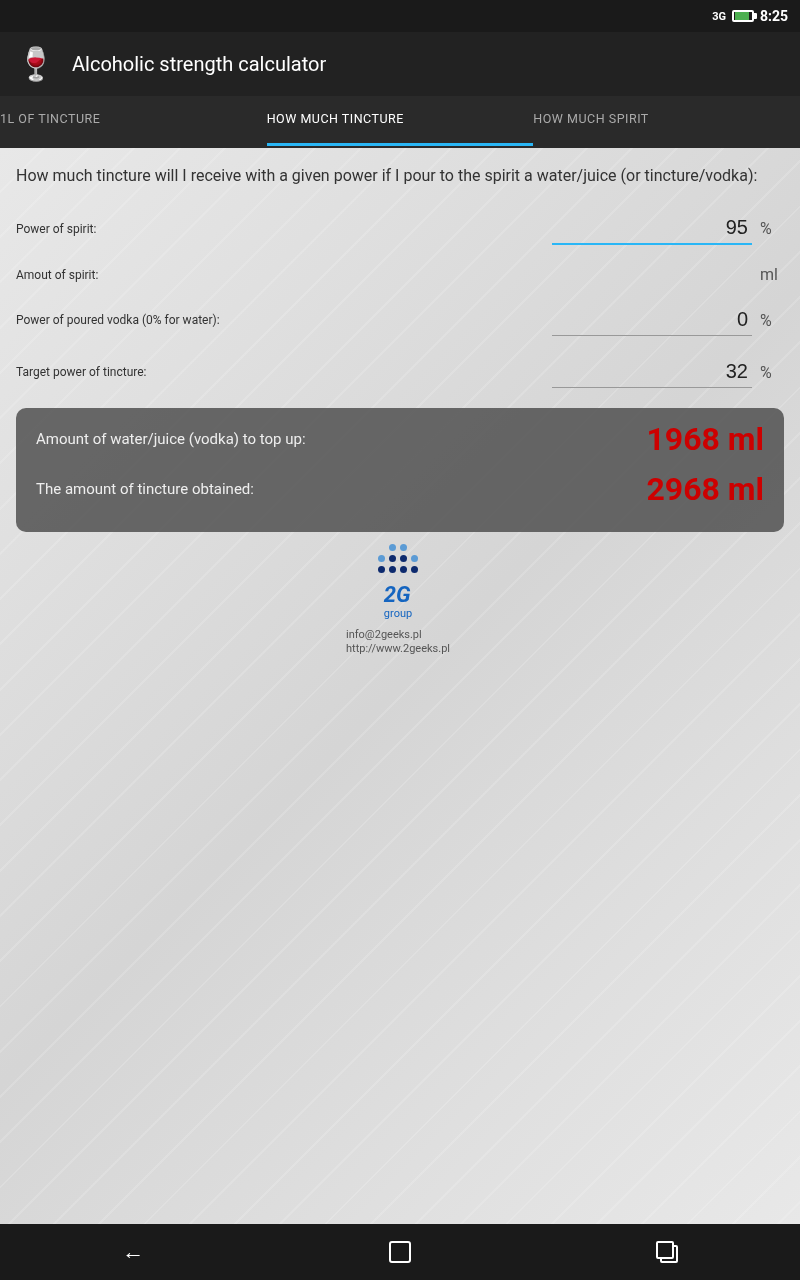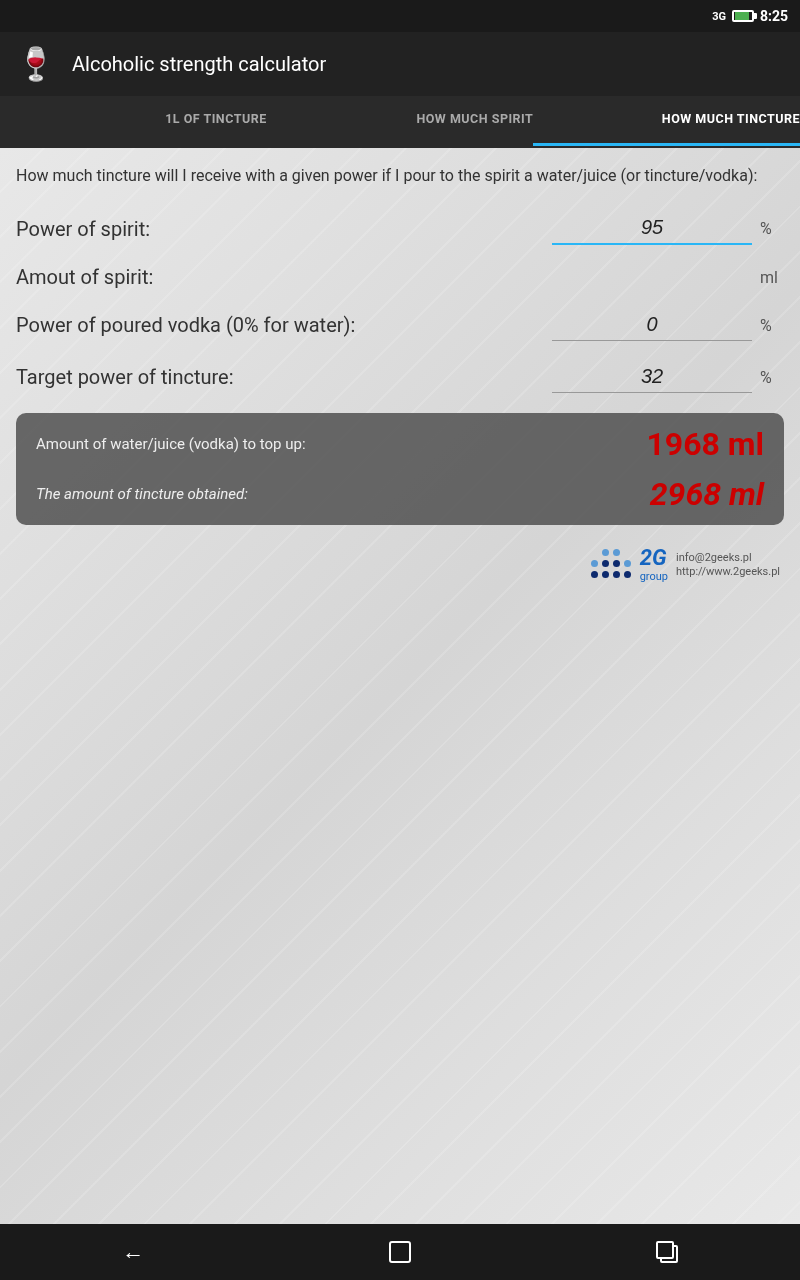--- a/index.html
+++ b/index.html
@@ -88,24 +88,24 @@
       background: #2a2a2a;
       height: 52px;
       display: flex;
       align-items: stretch;
       border-bottom: 2px solid #2a2a2a;
     }
     .tab {
       flex: 1;
       display: flex;
       align-items: center;
-      justify-content: flex-end;
+      justify-content: flex-start;
       color: #aaaaaa;
       font-size: 12.5px;
-      font-weight: 700;
+      font-weight: 400;
       letter-spacing: 0.5px;
       text-transform: uppercase;
       cursor: pointer;
       border-bottom: 3px solid transparent;
       padding-bottom: 2px;
     }
     .tab.active {
       color: white;
       border-bottom: 3px solid #29b6f6;
     }
@@ -145,39 +145,38 @@
     
     .input-row {
       display: flex;
       align-items: center;
       margin-bottom: 20px;
       position: relative;
       z-index: 1;
     }
     .input-label {
       flex: 1;
-      font-size: 20px;
+      font-size: 12px;
       color: #333;
     }
     .input-with-unit {
       display: flex;
       align-items: center;
       gap: 8px;
     }
     .input-field {
       width: 200px;
       background: transparent;
       border: none;
       border-bottom: 2px solid #29b6f6;
       font-size: 20px;
       color: #222;
       padding: 4px 4px;
-      text-align: center;
+      text-align: right;
       outline: none;
-      font-style: italic;
     }
     .input-field.inactive {
       border-bottom: 1px solid #999;
     }
     .unit-label {
       font-size: 16px;
       color: #555;
       width: 24px;
     }
 
@@ -190,45 +189,45 @@
       position: relative;
       z-index: 1;
     }
     .result-row {
       display: flex;
       align-items: center;
       justify-content: space-between;
       margin-bottom: 12px;
     }
     .result-row:last-child {
-      margin-bottom: 0;
-      font-style: italic;
+      margin-bottom: 12px;
     }
     .result-label {
       font-size: 15px;
       color: #eee;
       flex: 1;
     }
     .result-value {
       font-size: 32px;
       font-weight: bold;
       color: #cc0000;
       text-align: center;
     }
 
     
     .logo-area {
       display: flex;
       align-items: center;
       justify-content: flex-end;
-      margin-top: 20px;
+      margin-top: 12px;
       padding-right: 4px;
       position: relative;
       z-index: 1;
       gap: 8px;
+      flex-direction: column;
     }
     .logo-2g {
       font-size: 22px;
       font-weight: bold;
       color: #1565c0;
       font-style: italic;
     }
     .logo-group-text {
       font-size: 11px;
       color: #1565c0;
@@ -304,25 +303,25 @@
   <div class="app-icon">
     <span class="wine-glass">🍷</span>
   </div>
   <span class="app-title">Alcoholic strength calculator</span>
 </div>
 
 <div class="tab-bar">
   <div class="tab">
     <span>1L OF TINCTURE</span>
   </div>
+  <div class="tab active">
+    <span>HOW MUCH TINCTURE</span>
+  </div>
   <div class="tab">
     <span>HOW MUCH SPIRIT</span>
-  </div>
-  <div class="tab active">
-    <span>HOW MUCH TINCTURE</span>
   </div>
 </div>
 
 <div class="content">
 
   <p class="description-text">How much tincture will I receive with a given power if I pour to the spirit a water/juice (or tincture/vodka):</p>
 
   <div class="input-row">
     <span class="input-label">Power of spirit:</span>
     <div class="input-with-unit">

